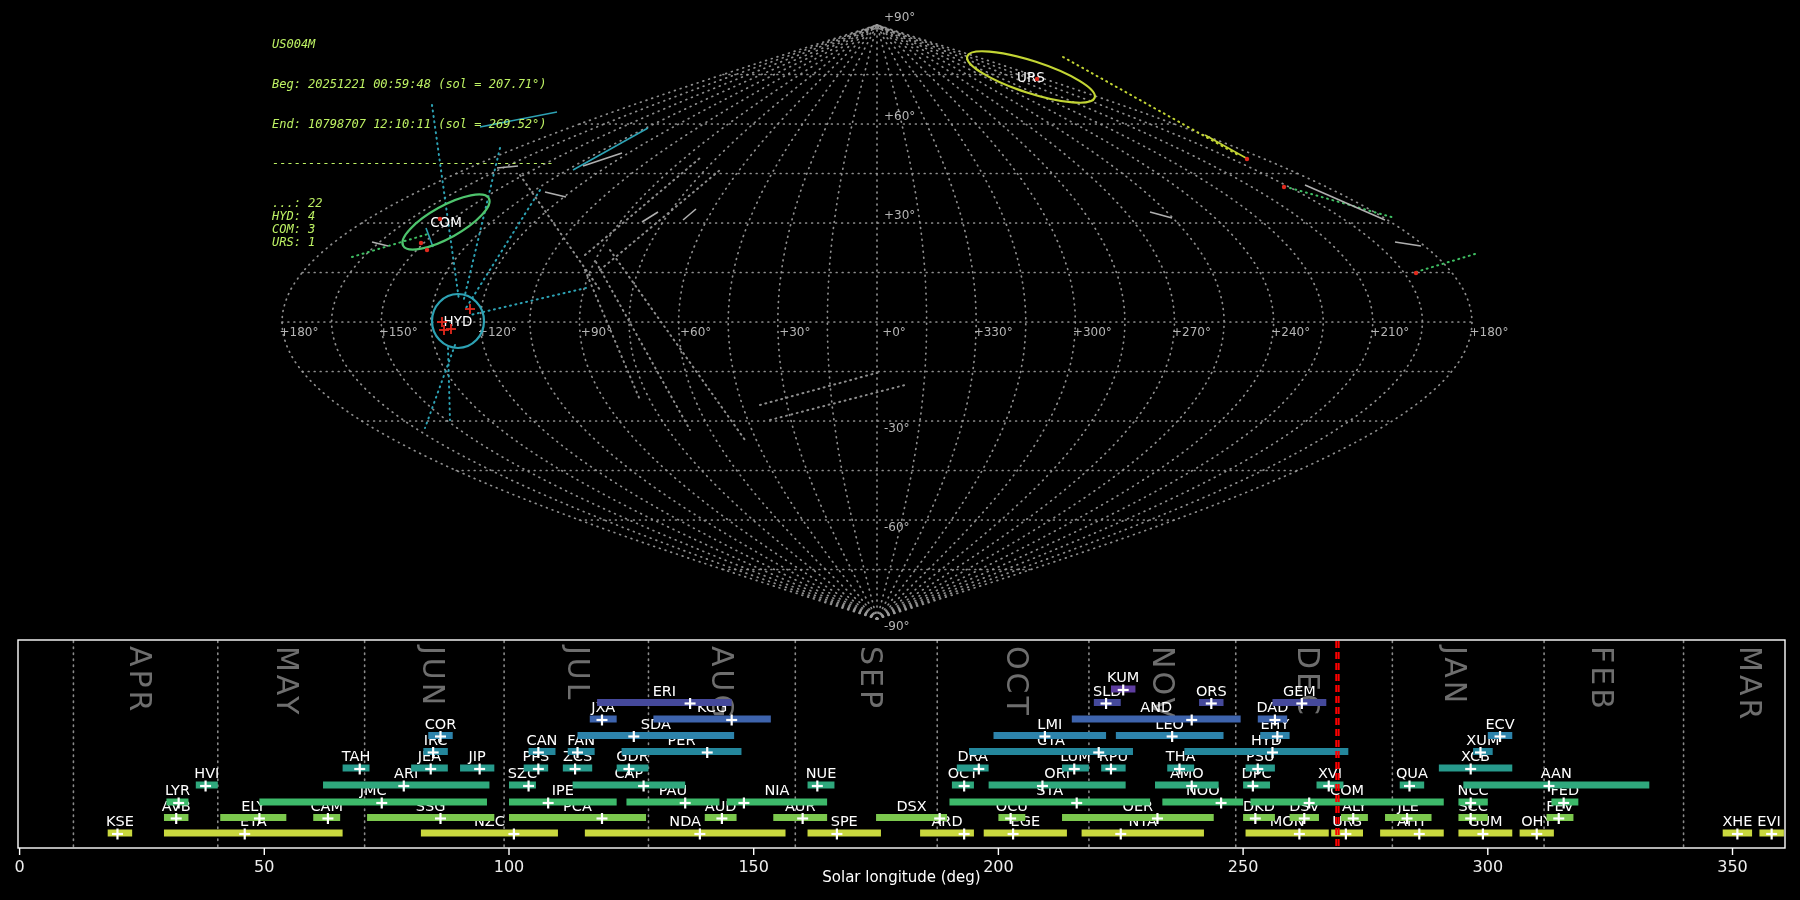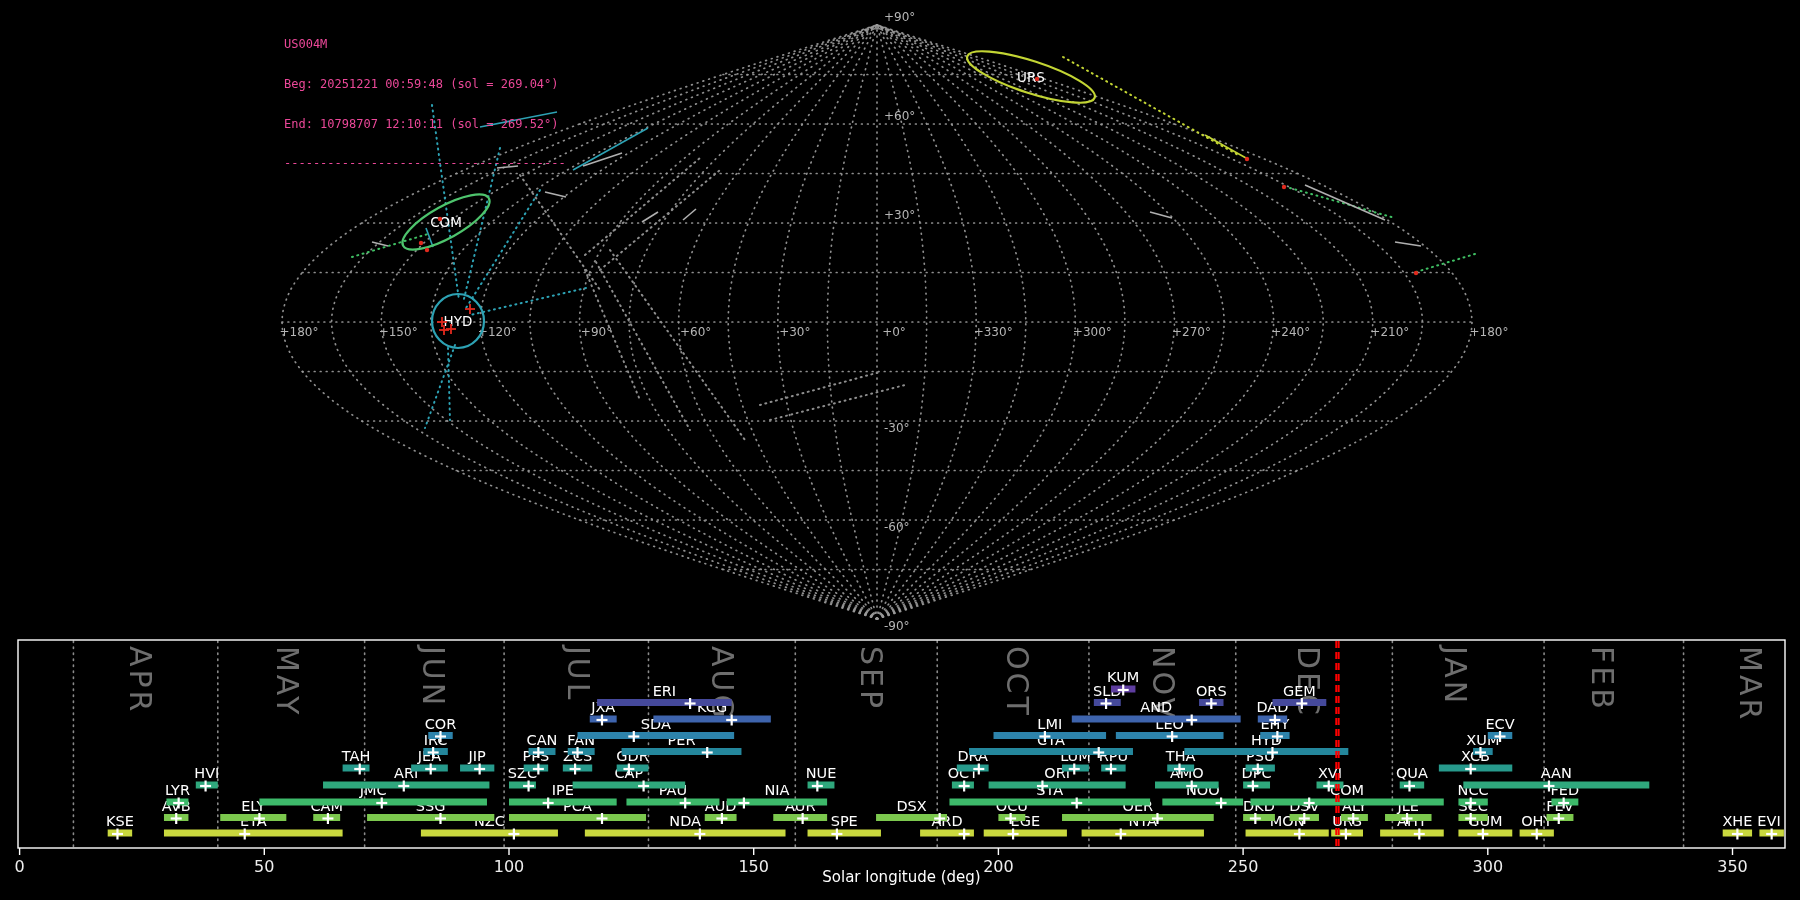--- a/index.html
+++ b/index.html
@@ -1,20 +1,20 @@
 <!DOCTYPE html>
 <html><head>
 <meta charset="utf-8">
 <style>
   html,body{margin:0;padding:0;background:#000;}
   #screen{position:relative;width:1800px;height:900px;background:#000;overflow:hidden;
           font-family:"DejaVu Sans",sans-serif;}
   #scene{position:absolute;left:0;top:0;}
-  #station-info{position:absolute;left:284px;top:12px;color:#ec4899;
-    font-family:"DejaVu Sans Mono",monospace;font-size:12px;line-height:13.2px;white-space:pre;}
+  #station-info{position:absolute;left:272px;top:12px;color:#bef264;
+    font-family:"DejaVu Sans Mono",monospace;font-size:12px;line-height:13.2px;white-space:pre;font-style:italic;}
   .grid{fill:none;stroke:#9a9a9a;stroke-width:1.7;stroke-dasharray:0.8 5.2;stroke-linecap:round;opacity:.92;}
   .maplab{fill:#b5b5b5;font-size:12px;}
   .radlab{fill:#fff;font-size:13.5px;text-anchor:middle;}
   .shlab{fill:#fff;font-size:14.5px;text-anchor:middle;}
   .ticklab{fill:#eee;font-size:16px;text-anchor:middle;}
   .monthlab{fill:#6e6e6e;font-size:30px;letter-spacing:3px;}
   .axtitle{fill:#fff;font-size:15px;text-anchor:middle;}
 </style>
 </head>
 <body>
@@ -532,17 +532,18 @@
         <text x="1243.1" y="872" class="ticklab">250</text>
         <line x1="1487.8" y1="848" x2="1487.8" y2="855" stroke="#fff" stroke-width="1.4"></line>
         <text x="1487.8" y="872" class="ticklab">300</text>
         <line x1="1732.5" y1="848" x2="1732.5" y2="855" stroke="#fff" stroke-width="1.4"></line>
         <text x="1732.5" y="872" class="ticklab">350</text>
         <text x="901.5" y="882" class="axtitle">Solar longitude (deg)</text>
       </g>
   </svg>
   <div id="station-info">
     <div>US004M</div>
-    <div>Beg: 20251221 00:59:48 (sol = 269.04°)</div>
+    <div>Beg: 20251221 00:59:48 (sol = 207.71°)</div>
     <div>End: 10798707 12:10:11 (sol = 269.52°)</div>
     <div>---------------------------------------</div>
+    <div id="count-lines"><div>...: 22</div><div>HYD: 4</div><div>COM: 3</div><div>URS: 1</div></div>
   </div>
 </div>
 
 </body></html>

